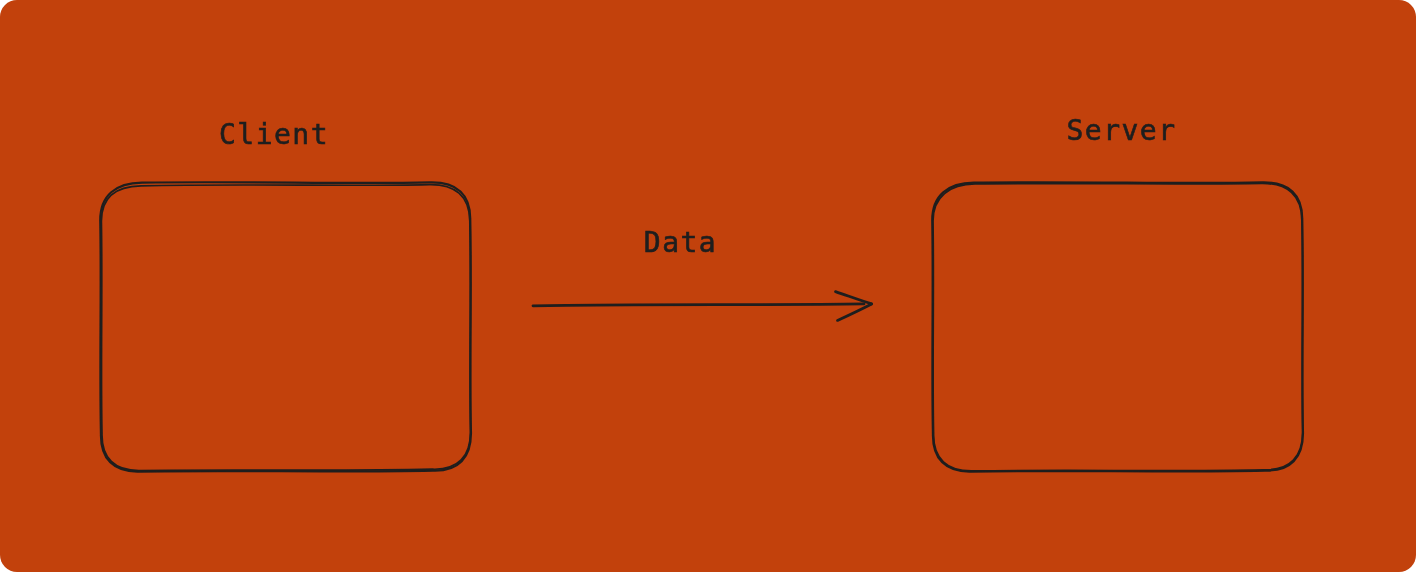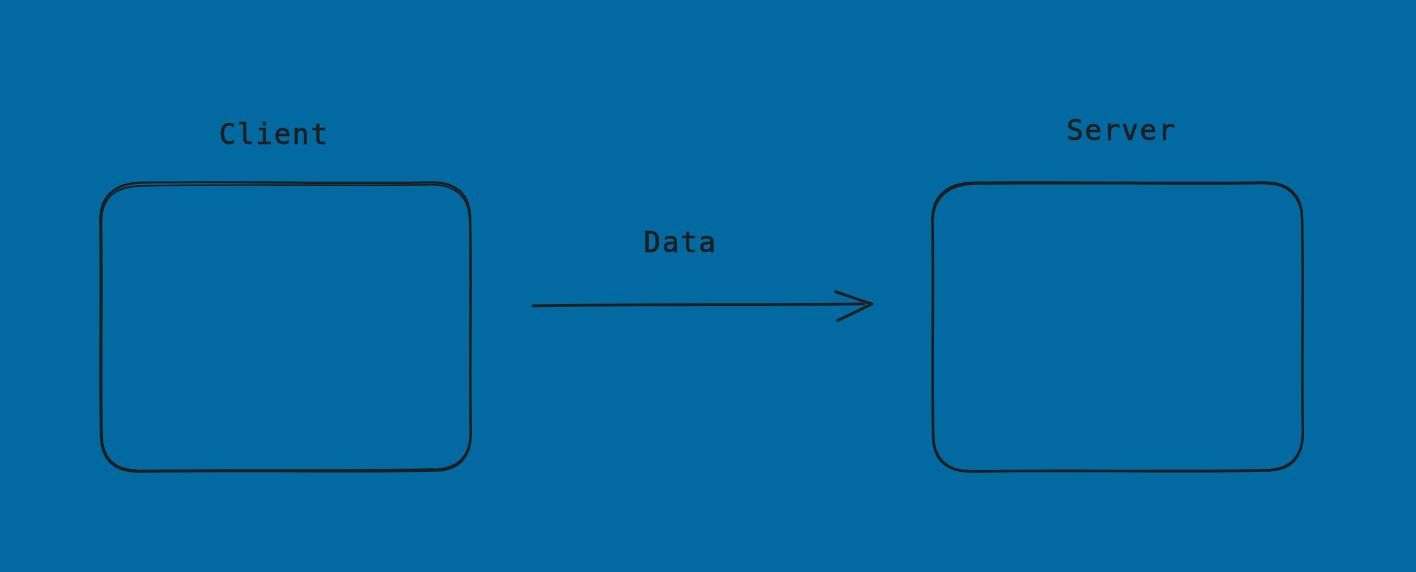--- a/index.html
+++ b/index.html
@@ -4,23 +4,24 @@
 <style>
   html, body {
     margin: 0;
     padding: 0;
     background: #ffffff;
   }
   .canvas-wrap {
     position: relative;
     width: 1416px;
     height: 572px;
-    background: #0369a1;
+    background: #c2410c;
     overflow: hidden;
     font-family: "DejaVu Sans Mono", "Liberation Mono", monospace;
+    border-radius: 17px;
   }
   svg {
     display: block;
   }
   .sketch-stroke {
     fill: none;
     stroke-linecap: round;
     stroke-linejoin: round;
   }
   .node-outline-a { stroke-width: 2.1; }

